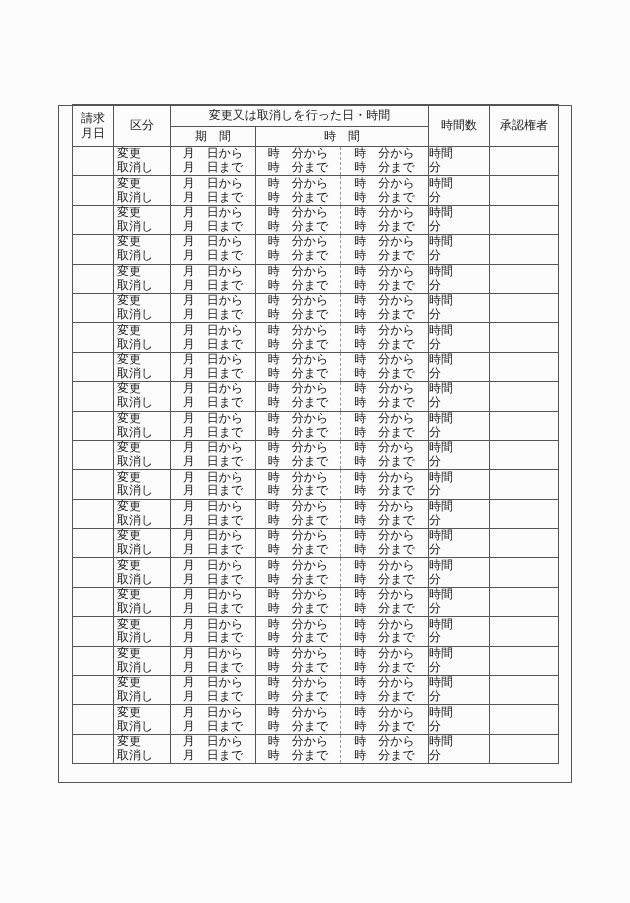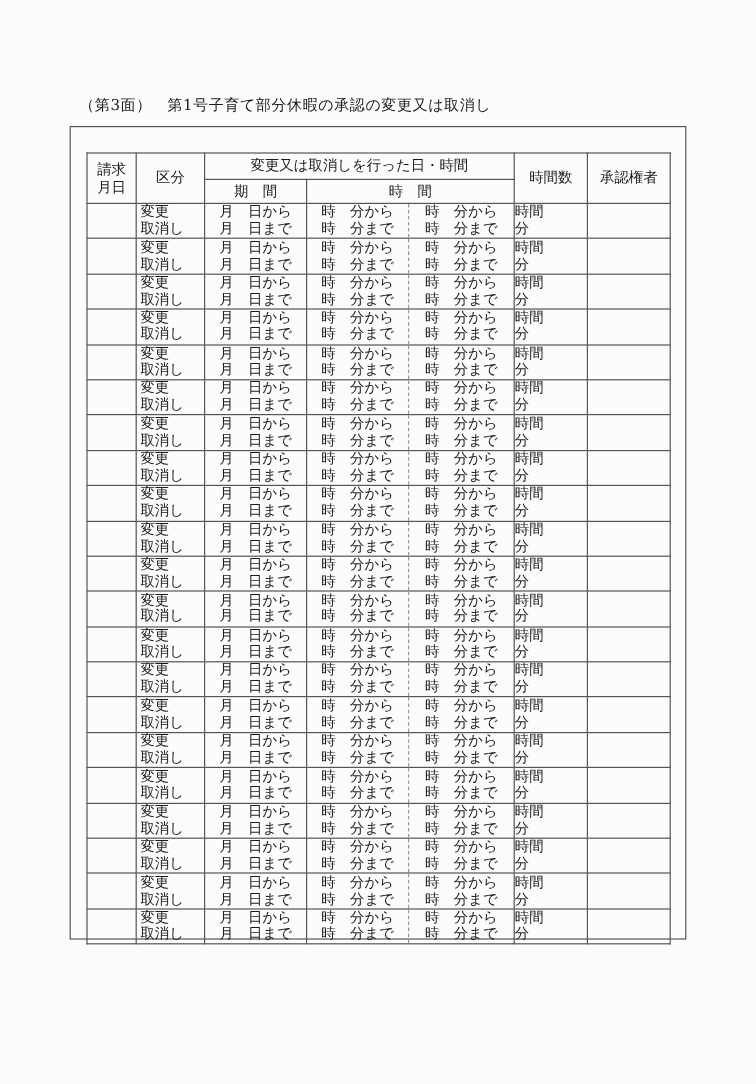--- a/index.html
+++ b/index.html
@@ -26,21 +26,21 @@
     white-space:nowrap;
   }
   .outer-box{
     position:absolute;
     left:58px;top:105px;
     width:514px;height:678px;
     border:1px solid var(--border);
   }
   table.form-table{
     position:absolute;
-    left:72px;top:127px;
+    left:72px;top:104px;
     width:486px;
     border-collapse:collapse;
     table-layout:fixed;
     font-size:12px;
   }
   .form-table th,.form-table td{
     border:1px solid var(--border);
     padding:0;
     font-weight:normal;
     vertical-align:middle;
@@ -55,21 +55,20 @@
   td.c-cat{text-align:left;padding-left:3px;}
   td.c-time1{border-right:1px dashed var(--dotted);}
   td.c-time2{border-left:none;}
   td.c-hours{text-align:left;padding-right:13px;}
 </style>
 </head>
 <body>
 
 <div class="page">
 
-  <div class="title">（第3面）　第1号子育て部分休暇の承認の変更又は取消し</div>
 
   <div class="outer-box"></div>
 
   <table class="form-table">
     <colgroup>
       <col style="width:41px">
         <col style="width:57px">
         <col style="width:85px">
       <col style="width:85px">
         <col style="width:88px">

